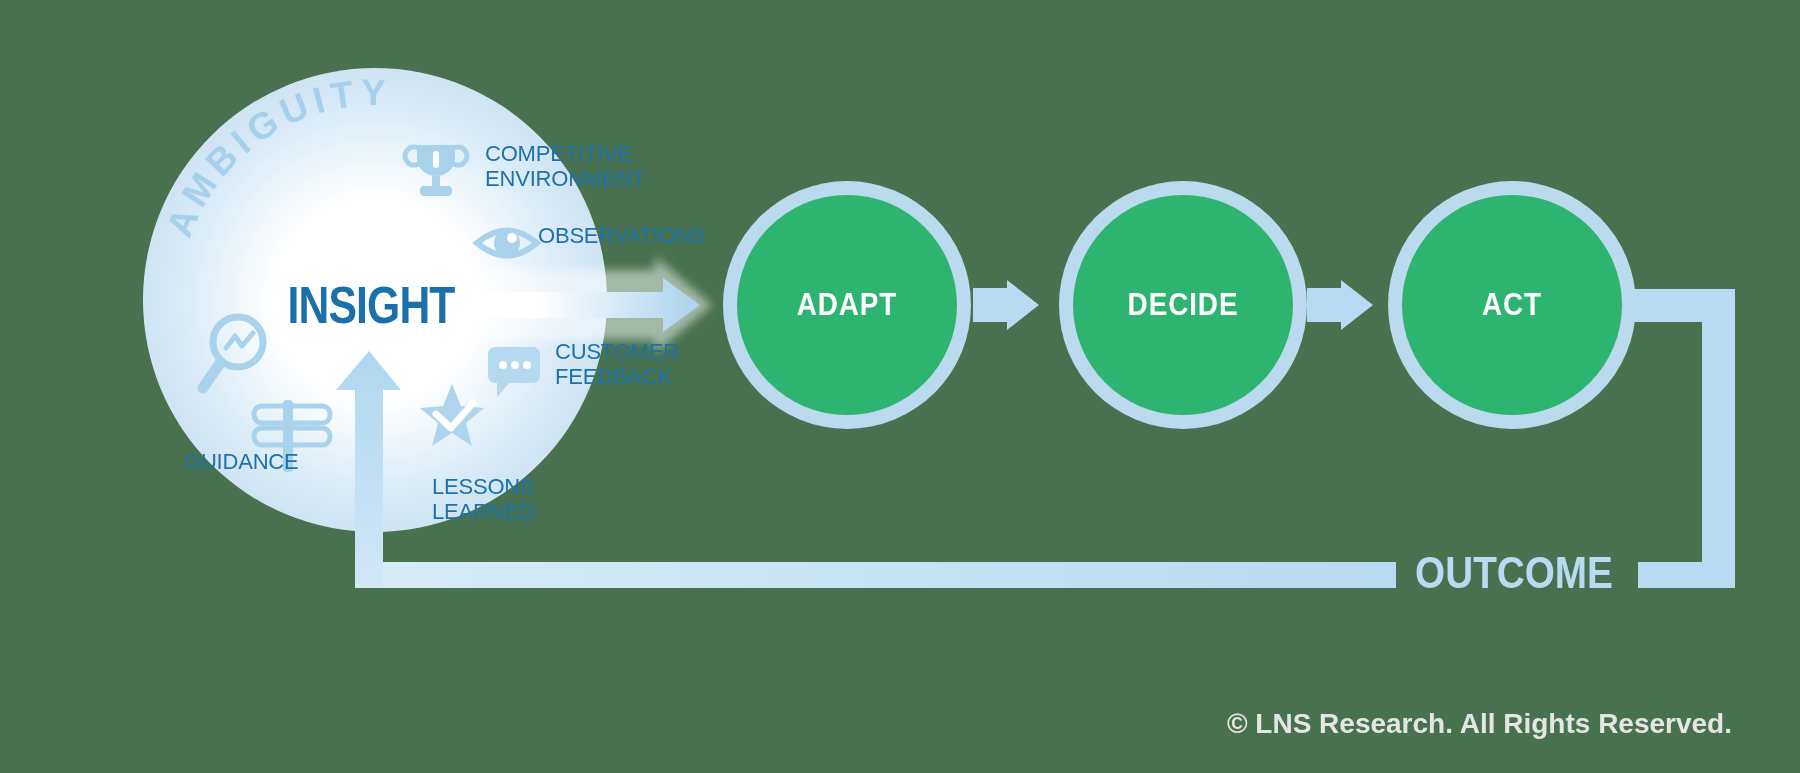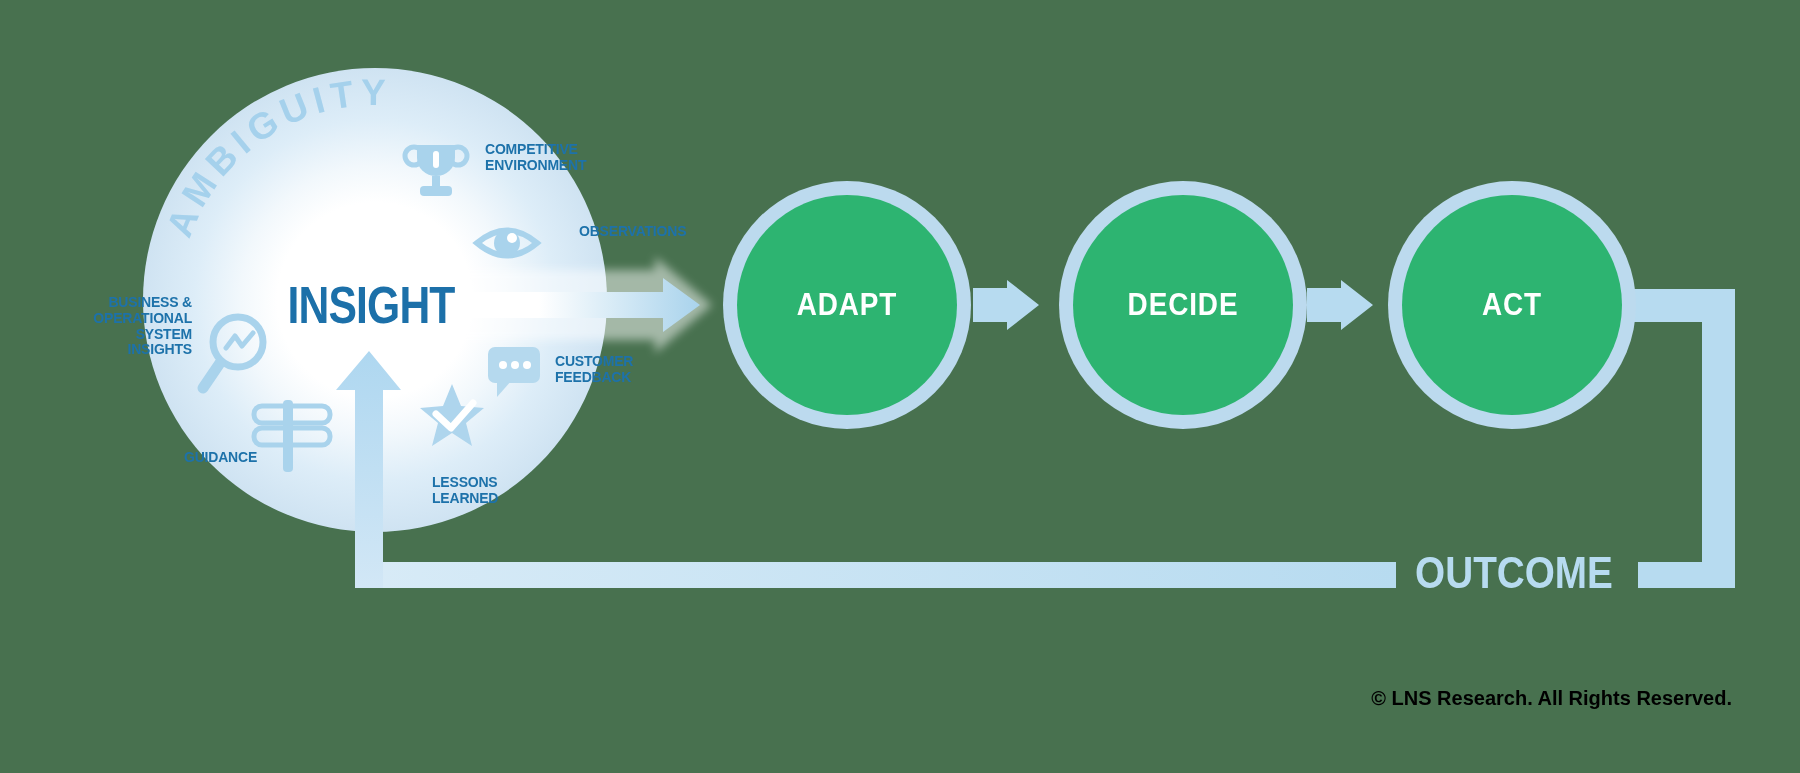--- a/index.html
+++ b/index.html
@@ -7,22 +7,22 @@
     position:relative;
     width:1800px;height:773px;
     background:#48714f;
     overflow:hidden;
     font-family:"Liberation Sans", sans-serif;
   }
   .stage svg{position:absolute;left:0;top:0;}
   .lbl{
     position:absolute;
     color:#1d72aa;
-    font-weight:bold;
-    font-size:14px;
+    font-weight:normal;
+    font-size:22px;
     line-height:1.13;
     letter-spacing:-0.2px;
     white-space:pre-line;
     text-transform:uppercase;
   }
   .lbl.right{text-align:right;}
   .hub-title{
     position:absolute;left:371px;top:305px;
     transform:translate(-50%,-50%) scaleX(0.82);
     color:#1c70a9;font-size:52px;font-weight:bold;letter-spacing:-1px;
@@ -34,22 +34,22 @@
     color:#ffffff;font-size:31px;font-weight:bold;letter-spacing:1px;
     white-space:nowrap;
   }
   .outcome-label{
     position:absolute;left:1514px;top:573px;
     transform:translate(-50%,-50%) scaleX(0.88);
     color:#b7dbf0;font-size:44px;font-weight:bold;letter-spacing:0px;
     white-space:nowrap;
   }
   .copyright{
-    position:absolute;right:68px;top:687px;
-    color:#000000;font-size:20px;font-weight:bold;letter-spacing:0px;
+    position:absolute;right:68px;top:708px;
+    color:#e5e5e5;font-size:28px;font-weight:bold;letter-spacing:0px;
     white-space:nowrap;
   }
 </style>
 </head>
 <body>
 
 <div class="stage">
 
   <svg width="1800" height="773" viewBox="0 0 1800 773">
     <defs>
@@ -149,27 +149,23 @@
     </g>
 
     <polygon points="973,288 1007,288 1007,280 1039,305 1007,330 1007,322 973,322" fill="#b7dbf0"></polygon>
     <polygon points="1307,288 1341,288 1341,280 1373,305 1341,330 1341,322 1307,322" fill="#b7dbf0"></polygon>
   </svg>
 
   <div class="hub-title">INSIGHT</div>
 
   <div class="lbl" style="left:485px;top:142px;">COMPETITIVE
 ENVIRONMENT</div>
-  <div class="lbl" style="left:579px;top:224px;text-align:right;">OBSERVATIONS</div>
-  <div class="lbl right" style="left:52px;top:295px;width:140px;">BUSINESS &amp;
-OPERATIONAL
-SYSTEM
-INSIGHTS</div>
+  <div class="lbl" style="left:538px;top:224px;text-align:right;">OBSERVATIONS</div>
   <div class="lbl" style="left:184px;top:450px;">GUIDANCE</div>
-  <div class="lbl" style="left:555px;top:354px;">CUSTOMER
+  <div class="lbl" style="left:555px;top:340px;">CUSTOMER
 FEEDBACK</div>
   <div class="lbl" style="left:432px;top:475px;">LESSONS
 LEARNED</div>
 
   <div class="step-label" style="left:847px;top:305px;">ADAPT</div>
   <div class="step-label" style="left:1183px;top:305px;">DECIDE</div>
   <div class="step-label" style="left:1512px;top:305px;">ACT</div>
 
   <div class="outcome-label">OUTCOME</div>
 

